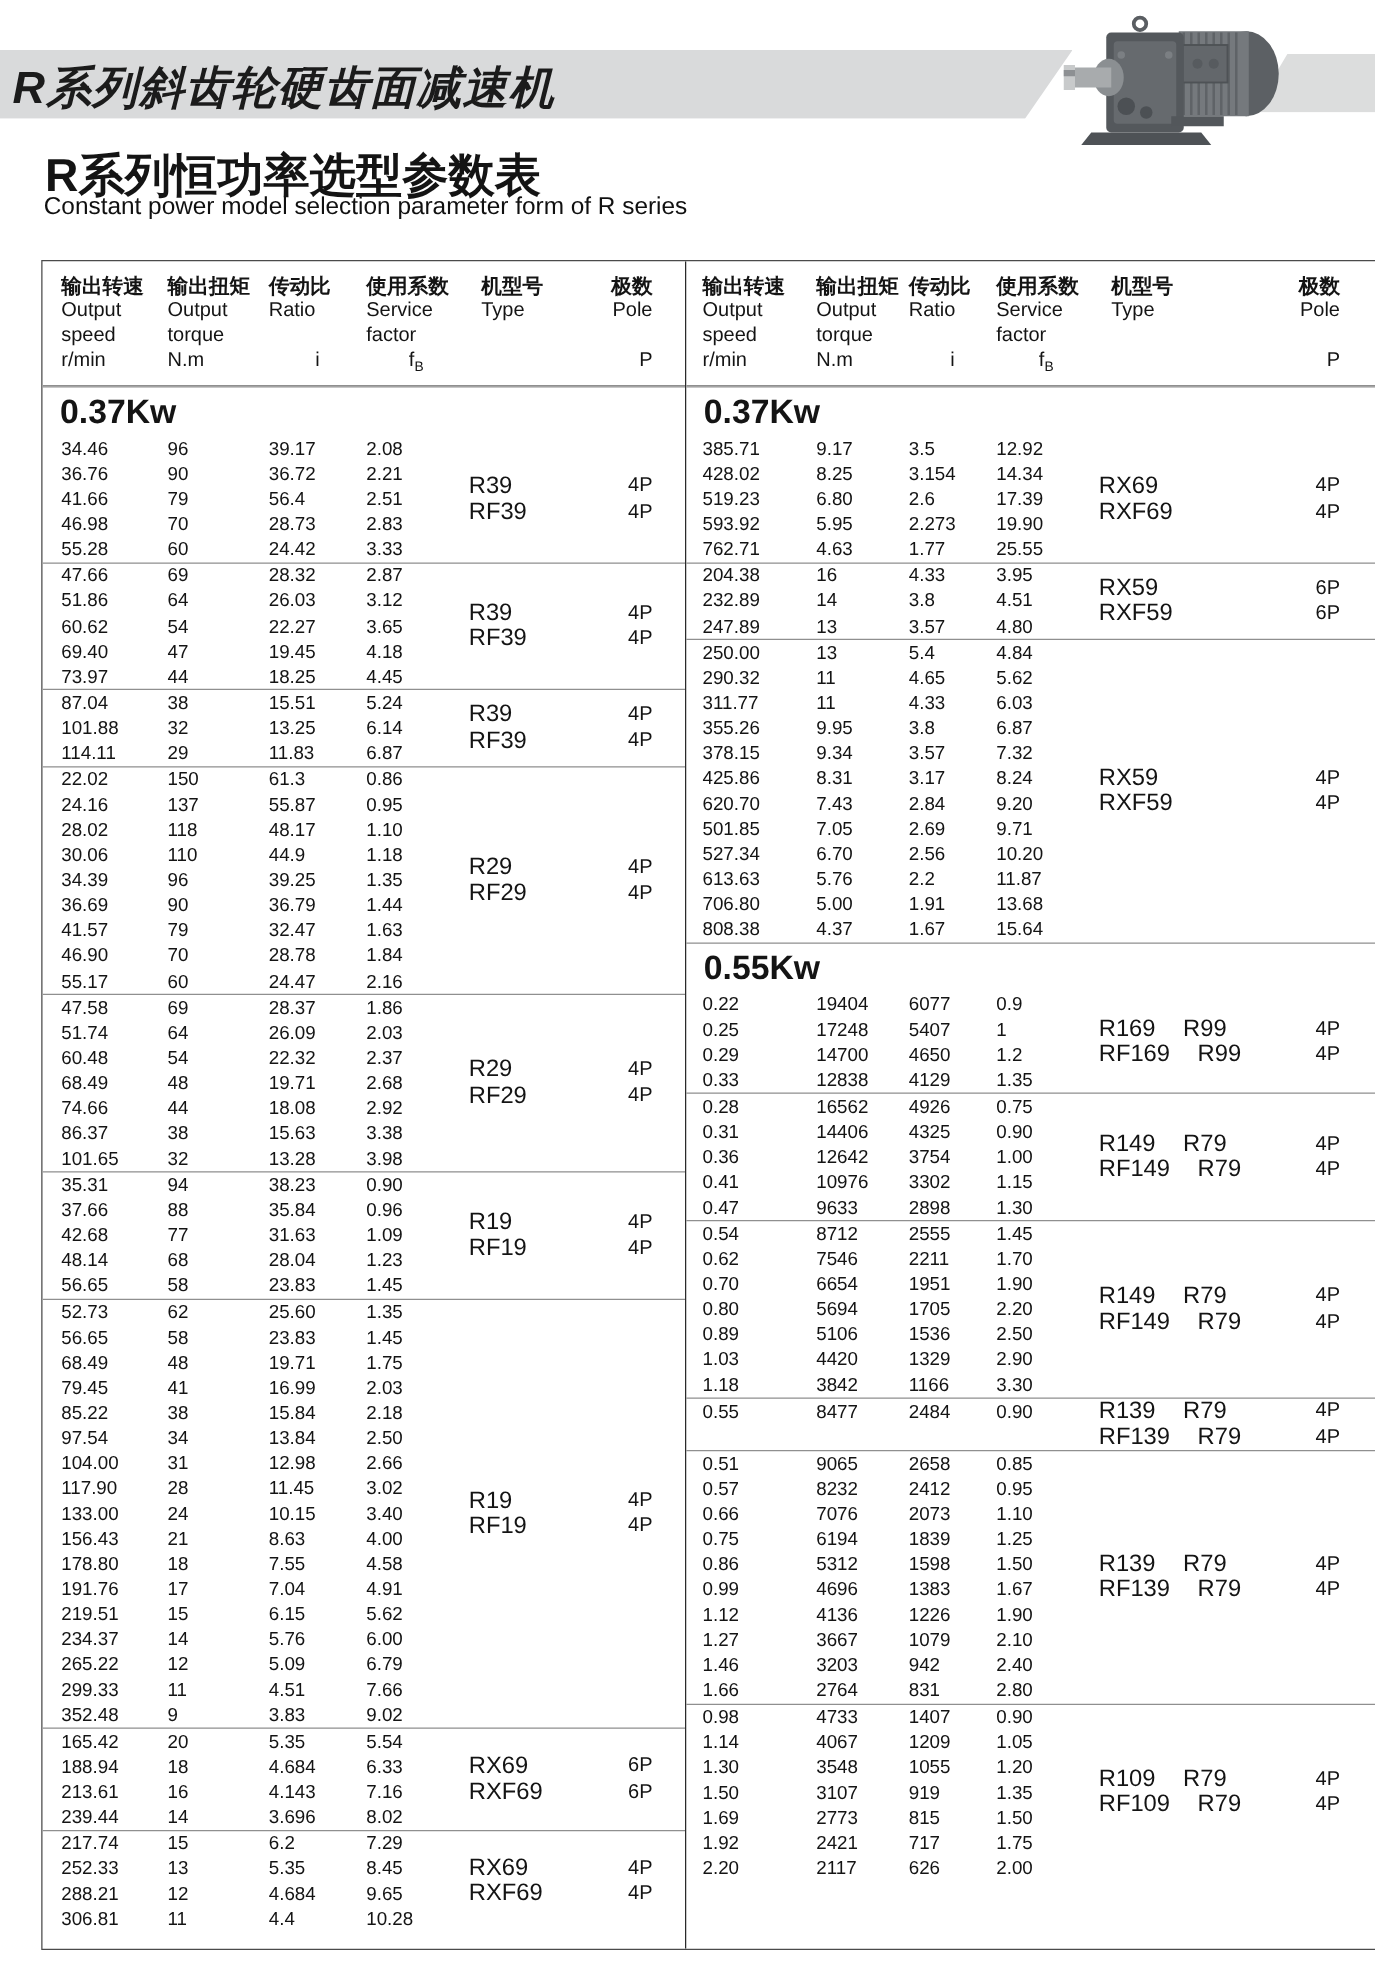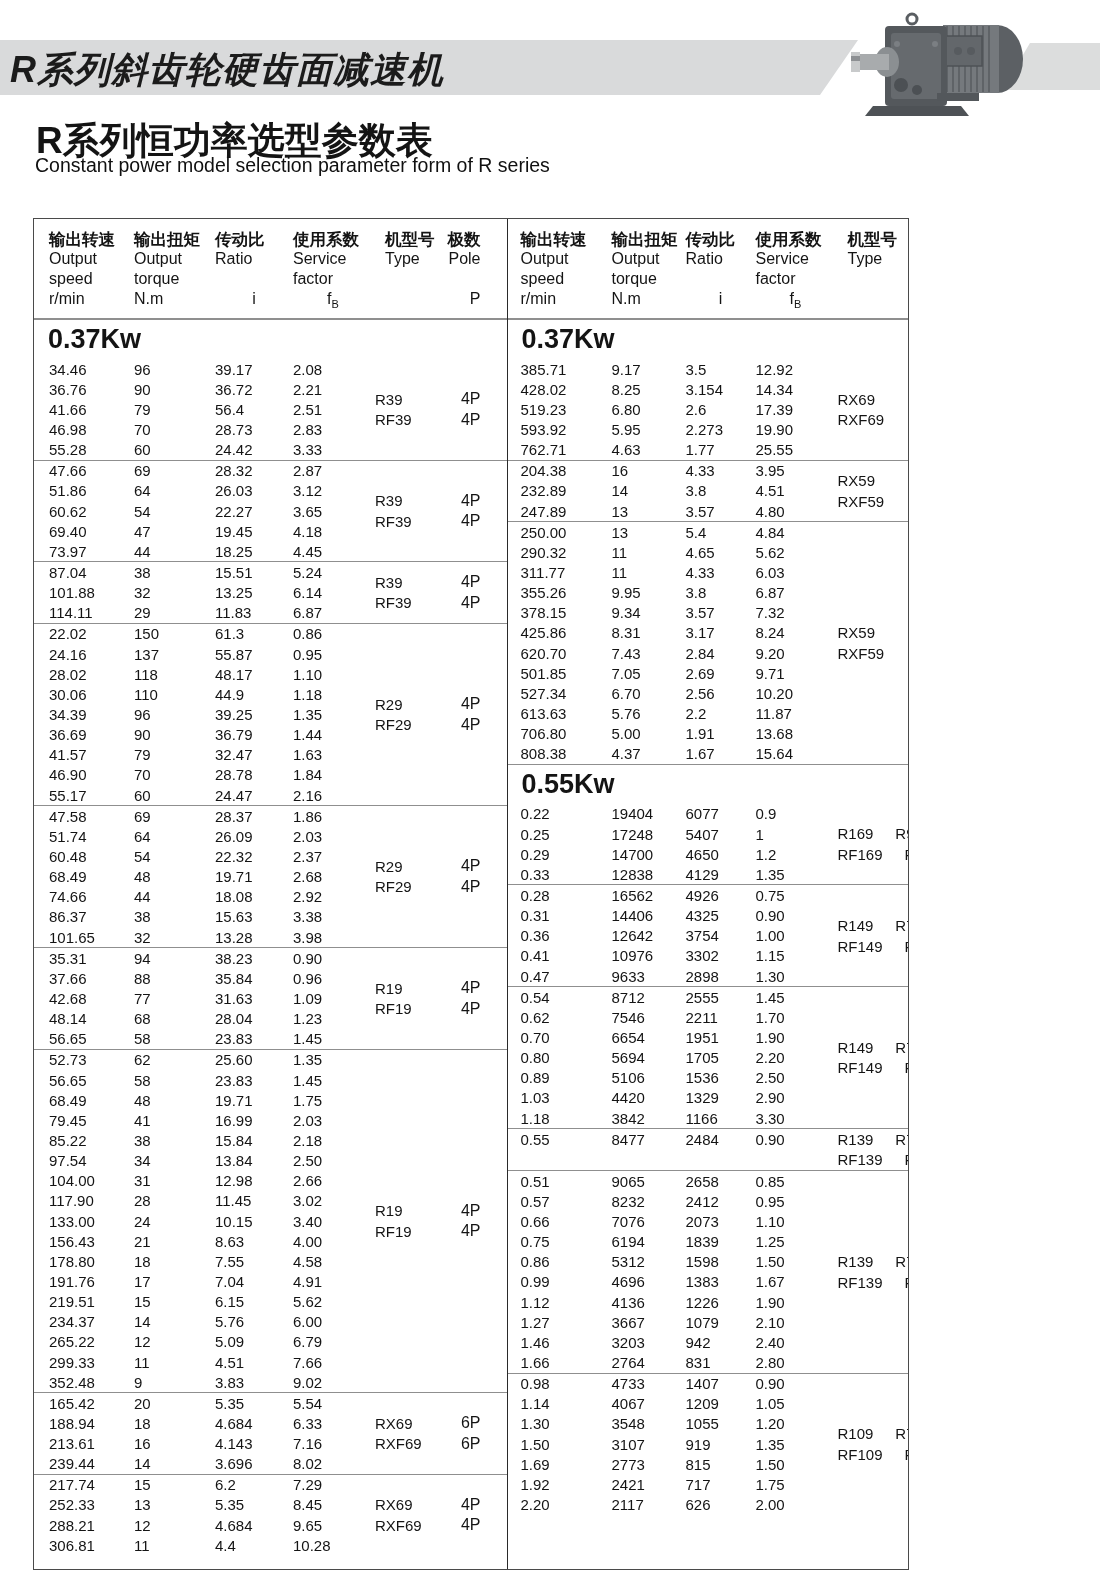--- a/index.html
+++ b/index.html
@@ -13,21 +13,21 @@
     clip-path:polygon(0 0,100% 0,calc(100% - 38px) 100%,0 100%);}
   .banner-right{position:absolute;left:1002px;top:43px;width:98px;height:47px;background:#dcdddd;
     clip-path:polygon(28px 0,100% 0,100% 100%,0 100%);}
   .banner-title{position:absolute;left:10px;top:46px;font-size:36px;font-weight:700;
     font-style:italic;letter-spacing:1px;white-space:nowrap;color:#1b1b1b;}
   .gear-art{position:absolute;left:845px;top:6px;width:190px;height:116px;}
   
   .page-title{position:absolute;left:36px;top:116px;font-size:37px;font-weight:700;white-space:nowrap;}
   .page-subtitle{position:absolute;left:35px;top:154px;font-size:19.5px;font-weight:400;white-space:nowrap;color:#101010;}
   
-  .tablebox{position:absolute;left:33px;top:218px;width:876px;height:1352px;
+  .tablebox{position:absolute;left:33px;top:208px;width:1068px;height:1352px;
     border:1.5px solid #4a4a4a;display:flex;box-sizing:border-box;overflow:hidden;}
   .half{display:flex;flex-direction:column;box-sizing:border-box;}
   .half.hl{width:515px;border-right:1.5px solid #2a2a2a;}
   .half.hr{flex:1;}
   .thead{display:flex;height:100px;box-sizing:border-box;padding-top:10px;border-bottom:1px solid #8f8f8f;flex:0 0 auto;}
   .hcol{display:flex;flex-direction:column;box-sizing:border-box;}
   .hline{line-height:20px;font-size:16px;white-space:nowrap;}
   .hzh{font-size:16.5px;font-weight:700;}
   .hunit{font-size:16px;}
   .hsub{font-size:11px;vertical-align:sub;}
@@ -50,21 +50,21 @@
     padding-left:14px;display:flex;align-items:center;box-sizing:border-box;}
   .half > .section-power:not(:first-of-type){border-top:1px solid #8f8f8f;}
   .tgroup{display:flex;box-sizing:border-box;flex:0 0 auto;}
   .tgroup + .tgroup{border-top:1px solid #8f8f8f;}
   .tgroup + .section-power{border-top:1px solid #8f8f8f;}
   .gnums{display:flex;flex-direction:column;}
   .drow{height:20.15px;display:flex;align-items:center;}
   .c{font-size:15px;white-space:nowrap;box-sizing:border-box;}
   .gtypes{flex:1;display:flex;flex-direction:column;justify-content:center;}
   .tline{height:20.5px;display:flex;align-items:center;}
-  .tnames{flex:1;display:flex;gap:22px;padding-left:2px;font-size:15px;}
+  .tnames{flex:1;display:flex;gap:22px;padding-left:2px;font-size:19px;}
   .hr .tnames{padding-left:2px;}
   .tpole{font-size:16px;text-align:right;box-sizing:border-box;}
   .hl .tpole{width:72px;padding-right:26px;}
   .hr .tpole{width:74px;padding-right:28px;}
 </style>
 </head>
 <body>
 
 <div class="banner-band"></div>
 <div class="banner-right"></div>

